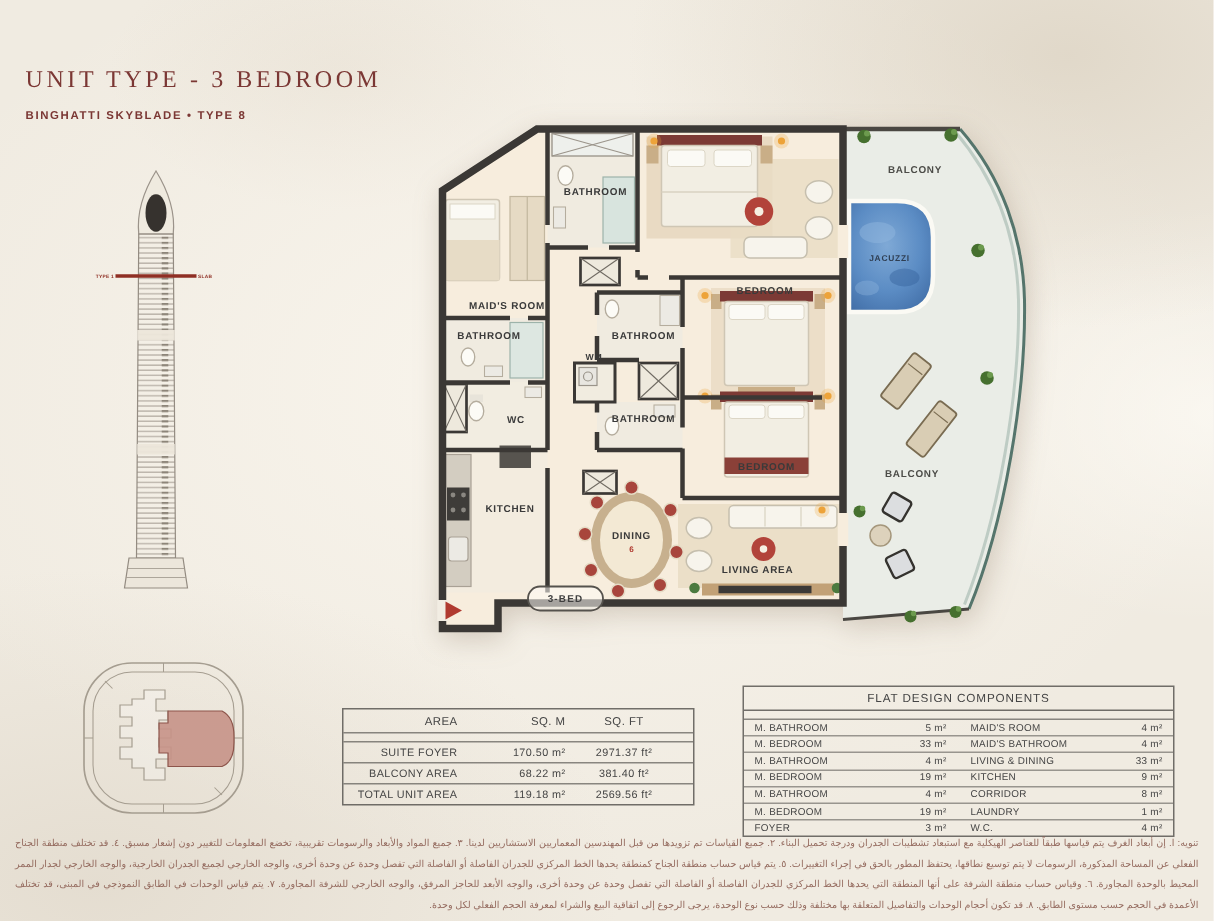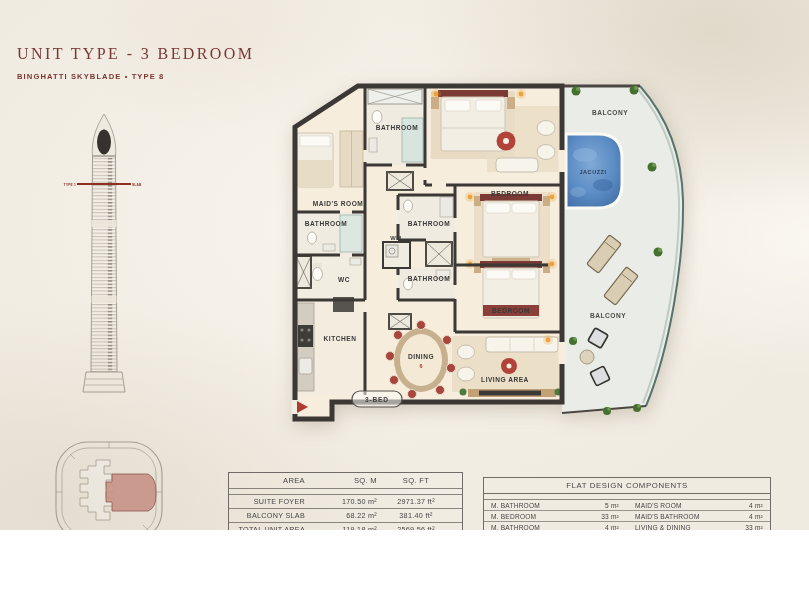--- a/index.html
+++ b/index.html
@@ -1,17 +1,17 @@
 <!DOCTYPE html>
 <html><head>
 <meta charset="utf-8">
 <style>
   html,body{margin:0;padding:0;}
   .page{
-    position:relative;width:809px;height:530px;overflow:hidden;
+    position:relative;width:809px;height:614px;overflow:hidden;
     font-family:"Liberation Sans",sans-serif;
     background-color:#f0ebe1;
     background-image:
       radial-gradient(ellipse 420px 260px at 88% 6%, rgba(212,201,182,.55), transparent 70%),
       radial-gradient(ellipse 300px 200px at 100% 45%, rgba(255,253,248,.65), transparent 70%),
       radial-gradient(ellipse 500px 300px at 8% 96%, rgba(214,204,188,.45), transparent 70%),
       radial-gradient(ellipse 620px 420px at 45% 42%, rgba(250,246,238,.85), transparent 75%),
       radial-gradient(ellipse 220px 130px at 28% 8%, rgba(222,212,196,.4), transparent 70%);
   }
   .title{
@@ -43,22 +43,22 @@
   }
   .at-row{display:flex;align-items:center;height:13px;padding:0 7px;border-top:1px solid rgba(80,78,74,.65);}
   .at-row:first-child{border-top:none;height:15px;font-size:7.6px;}
   .at-spacer{height:5px;border-top:1px solid rgba(80,78,74,.65);}
   .at-c1{flex:1;text-align:right;}
   .at-c2{width:72px;text-align:right;}
   .at-c3{width:78px;text-align:center;}
 
   
   .comp-table{
-    position:absolute;left:483px;top:457px;width:286px;
-    border:1px solid rgba(80,78,74,.8);color:#454545;font-size:6.6px;letter-spacing:.2px;margin-top:20px;
+    position:absolute;left:495px;top:457px;width:286px;
+    border:1px solid rgba(80,78,74,.8);color:#454545;font-size:6.6px;letter-spacing:.2px;
   }
   .ct-title{height:15px;display:flex;align-items:center;justify-content:center;
     font-size:7.8px;letter-spacing:.6px;border-bottom:1px solid rgba(80,78,74,.8);}
   .ct-spacer{height:5px;border-bottom:1px solid rgba(80,78,74,.65);}
   .ct-row{display:flex;align-items:center;height:10.2px;padding:0 7px;border-bottom:1px solid rgba(80,78,74,.55);}
   .ct-row:last-child{border-bottom:none;}
   .ct-name{flex:1.25;text-align:left;}
   .ct-val{width:34px;text-align:right;}
   .ct-name.c2{margin-left:16px;}
 
@@ -372,21 +372,21 @@
       <span class="at-c2">SQ. M</span>
       <span class="at-c3">SQ. FT</span>
     </div>
     <div class="at-spacer"></div>
     <div class="at-row">
       <span class="at-c1">SUITE FOYER</span>
       <span class="at-c2">170.50 m²</span>
       <span class="at-c3">2971.37 ft²</span>
     </div>
     <div class="at-row">
-      <span class="at-c1">BALCONY SLAB</span>
+      <span class="at-c1">BALCONY AREA</span>
       <span class="at-c2">68.22 m²</span>
       <span class="at-c3">381.40 ft²</span>
     </div>
     <div class="at-row">
       <span class="at-c1">TOTAL UNIT AREA</span>
       <span class="at-c2">119.18 m²</span>
       <span class="at-c3">2569.56 ft²</span>
     </div>
   </div>
 

